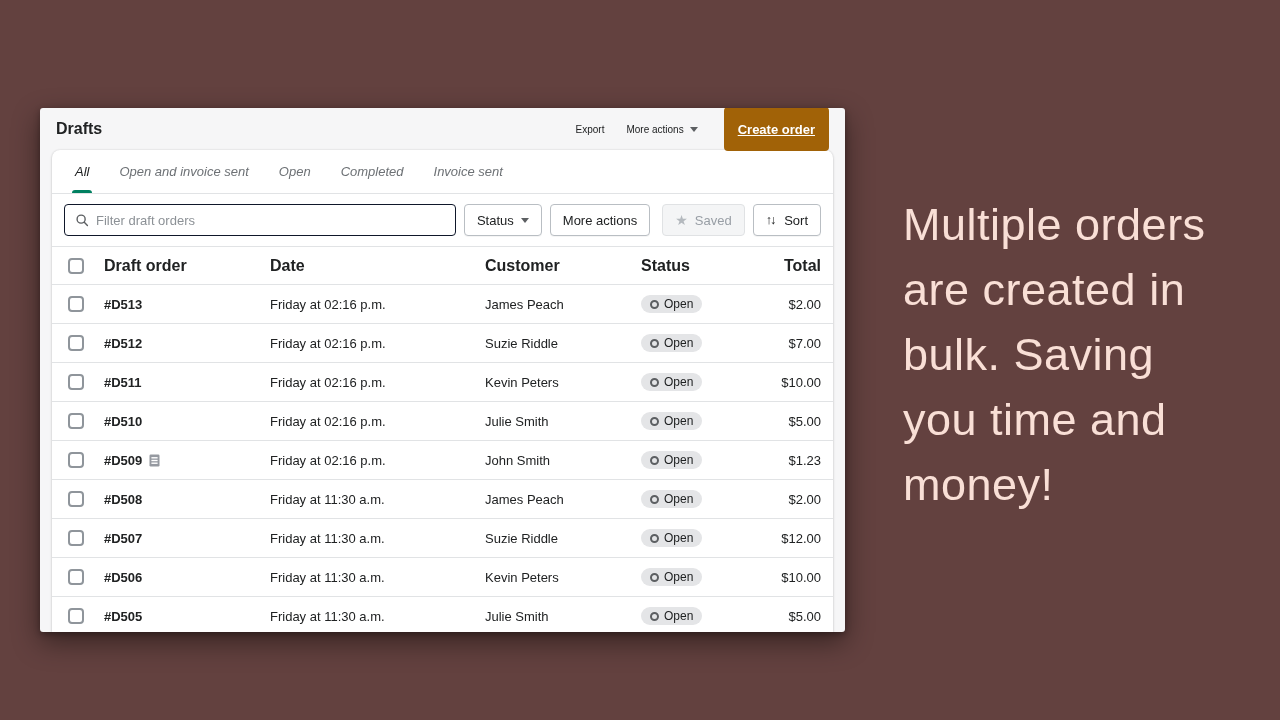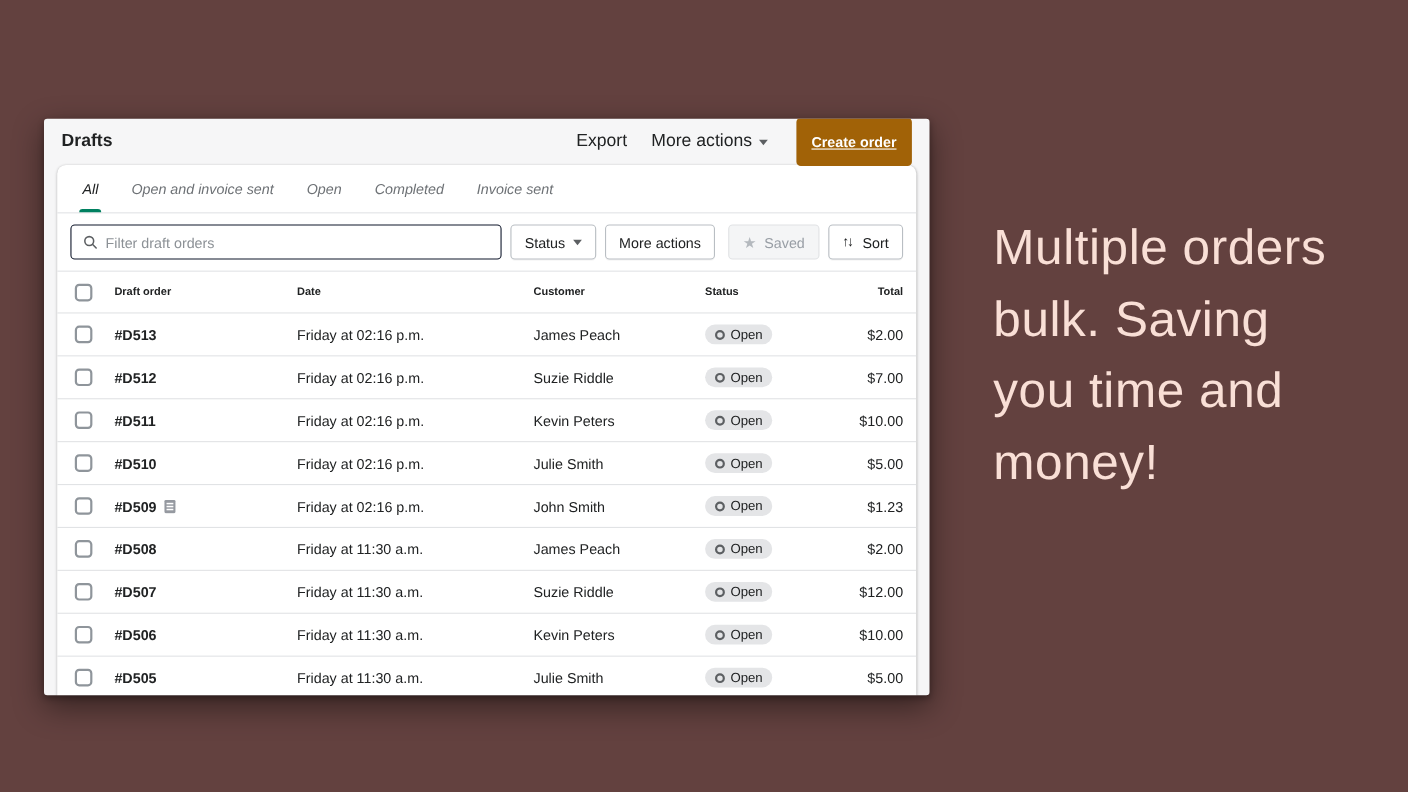--- a/index.html
+++ b/index.html
@@ -16,21 +16,21 @@
     background:#f6f6f7; border-radius:3px; overflow:hidden;
     box-shadow:0 10px 28px rgba(0,0,0,.45), 0 2px 6px rgba(0,0,0,.3);
   }
   .window-header {
     height:42px; display:flex; align-items:center; padding:10px 16px;justify-content:space-between;
   }
   .page-title { font-size:16px; font-weight:700; color:#202223; flex:1; }
   .header-actions { display:flex; align-items:center; gap:22px; }
   .plain-btn {
     background:none; border:none; font-family:inherit;
-    font-size:16px; font-weight:500; color:#202223; cursor:pointer;
+    font-size:10px; font-weight:500; color:#202223; cursor:pointer;
     display:flex; align-items:center; gap:6px;
   }
   .caret-down {
     width:0; height:0; border-left:4px solid transparent;
     border-right:4px solid transparent; border-top:5px solid #5c5f62;
     display:inline-block;
   }
   .primary-btn {
     background:#a16207; color:#fff; border:none; border-radius:4px;
     height:44px; padding:0 14px; font-family:inherit; font-size:13px;
@@ -74,21 +74,21 @@
   .btn-secondary.disabled {
     background:#f4f5f6; border-color:#e0e2e4; color:#989ea5;
     box-shadow:none; cursor:default; margin-left:4px;
   }
   .star-icon { font-size:14px; color:#b4b9be; line-height:1; }
   .sort-icon { font-size:12.5px; letter-spacing:-2px; color:#202223; font-weight:400; padding-right:3px; }
 
   
   .table-header {
     display:flex; align-items:center; height:38px; padding:0 12px 0 16px;
-    font-size:10px; font-weight:600; color:#202223; border-top:1px solid #e1e3e5;
+    font-size:16px; font-weight:600; color:#202223; border-top:1px solid #e1e3e5;
   }
   .table-row {
     display:flex; align-items:center; height:39px; padding:0 12px 0 16px;
     font-size:13px; color:#202223; border-top:1px solid #e1e3e5; cursor:pointer;
   }
   .col-check { width:36px; display:flex; align-items:center; }
   .col-order { width:166px; display:flex; align-items:center; gap:7px; }
   .col-date { width:215px; }
   .col-customer { width:156px; }
   .col-status { flex:1; }
@@ -367,16 +367,17 @@
       </span>
     </div>
     <div class="col-total">$5.00</div>
   </div>
       </div>
   </div>
 </div>
 
 <div class="promo">
     <div>Multiple orders</div>
+    <div>are created in</div>
     <div>bulk. Saving</div>
     <div>you time and</div>
     <div>money!</div>
   </div>
 
 </body></html>

